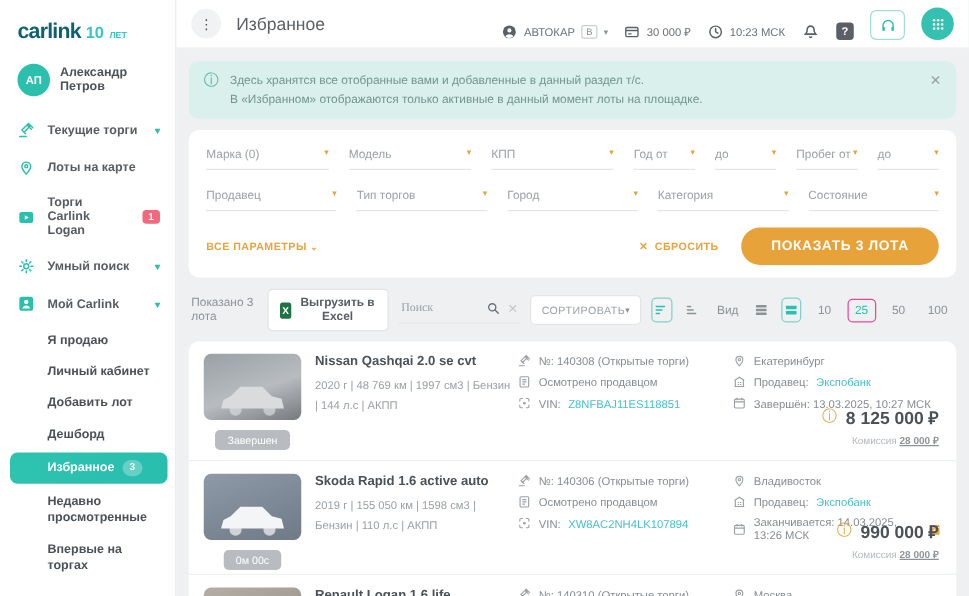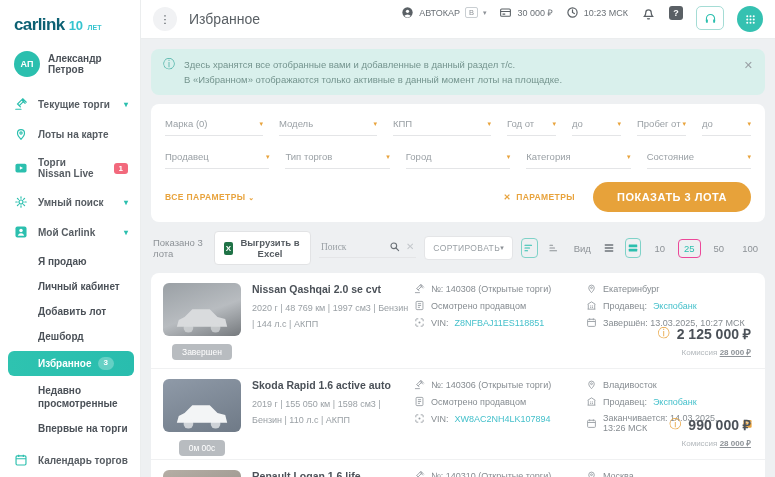--- a/index.html
+++ b/index.html
@@ -24,39 +24,39 @@
   .subnav { margin:2px 0 4px; }
   .sub-item { font-size:10px; font-weight:bold; color:#4b5158; padding:6px 8px 6px 38px; cursor:pointer; line-height:1.3; }
   .sub-item.active { margin:2px 6px 2px 8px; padding:6px 8px 6px 30px; background:linear-gradient(90deg,#2ec3b0,#29bdae); color:#fff; border-radius:6px; display:flex; align-items:center; gap:6px; }
   .badge-count { background:rgba(255,255,255,.28); color:#fff; font-size:8px; padding:1px 6px; border-radius:8px; }
   .i { width:13px; height:13px; }
 
   
   .topbar { position:absolute; left:141px; right:0; top:0; height:39px; background:#fff; border-bottom:1px solid #ebedee; display:flex; align-items:center; padding:0 12px; z-index:2; }
   .kebab { width:24px; height:24px; border-radius:50%; background:#f1f2f4; display:flex; align-items:center; justify-content:center; font-size:11px; color:#4b5158; cursor:pointer; letter-spacing:0; }
   .page-title { font-size:14px; color:#5a6065; margin-left:12px; }
-  .top-right { margin-left:auto; display:flex; align-items:flex-start; gap:13px; font-size:9px; color:#6a7076; }
+  .top-right { margin-left:auto; display:flex; align-items:flex-end; gap:13px; font-size:9px; color:#6a7076; }
   .top-chunk { display:flex; align-items:center; gap:5px; cursor:pointer; }
   .top-ic { width:13px; height:13px; color:#5a6065; display:flex; }
   .top-ic svg { width:13px; height:13px; }
   .acct-badge { border:1px solid #c9ced2; border-radius:2px; font-size:7.5px; padding:0 3px; color:#8d9297; }
   .chev { font-size:7px; color:#8d9297; }
   .help-box { width:14px; height:14px; background:#5a6065; color:#fff; border-radius:3px; font-size:9px; font-weight:bold; display:flex; align-items:center; justify-content:center; cursor:pointer; }
   .hp-box { width:28px; height:24px; border:1px solid #a5dcd5; border-radius:5px; display:flex; align-items:center; justify-content:center; color:#2bbfae; cursor:pointer; }
   .grid-btn { width:26px; height:26px; border-radius:50%; background:#35c1b1; display:flex; align-items:center; justify-content:center; color:#fff; cursor:pointer; }
 
   
   .content { position:absolute; left:141px; right:0; top:39px; bottom:0; padding:10px 10px 0; }
   .banner { background:#d9f0ec; border-radius:8px; padding:8px 12px; display:flex; gap:9px; color:#74948e; font-size:9.5px; line-height:1.6; }
   .banner .ic-info { color:#4fb3a8; font-size:12px; line-height:1.2; }
   .banner-close { margin-left:auto; color:#9aa0a5; font-size:11px; cursor:pointer; align-self:flex-start; }
 
   .filters { background:#fff; border-radius:8px; margin-top:9px; padding:12px 14px 10px; }
   .f-row { display:flex; gap:16px; margin-bottom:13px; }
-  .f-field { border-bottom:1px solid #e4e5e7; color:#9aa0a5; font-size:9.5px; padding:2px 0 6px; display:flex; justify-content:space-between; align-items:center; cursor:pointer; }
+  .f-field { border-bottom:1px solid #e4e5e7; color:#9aa0a5; font-size:9.5px; padding:2px 0 6px; display:flex; justify-content:space-between; cursor:pointer; }
   .fw2 { flex:2; } .fw1 { flex:1; }
   .caret-o { color:#e8a33d; font-size:7px; }
   .f-actions { display:flex; align-items:center; }
   .all-params { color:#e8a33d; font-size:8.5px; font-weight:bold; letter-spacing:.4px; cursor:pointer; }
   .reset { margin-left:auto; color:#e8a33d; font-size:8.5px; font-weight:bold; letter-spacing:.4px; cursor:pointer; display:flex; gap:5px; align-items:center; }
   .show-btn { margin-left:18px; background:#e7a23a; border:none; color:#fff; font-family:inherit; font-size:11px; font-weight:bold; letter-spacing:.5px; padding:9px 24px; border-radius:16px; cursor:pointer; }
 
   .toolbar { display:flex; align-items:center; margin:9px 2px 0; font-size:9.5px; color:#8d9297; gap:8px; }
   .excel-btn { display:flex; align-items:center; gap:6px; background:#fff; border:1px solid #e2e3e5; border-radius:4px; padding:5px 9px; font-size:9.5px; font-weight:bold; color:#565c62; cursor:pointer; }
   .excel-ic { width:13px; height:13px; background:#1f7246; color:#fff; border-radius:2px; font-size:8px; font-weight:bold; display:flex; align-items:center; justify-content:center; }
@@ -280,21 +280,21 @@
           </svg>
         </span>
       <span>Лоты на карте</span>
     </div>
     <div class="nav-item">
       <span class="nav-ico">
           <svg>
             <use href="#ic-play"></use>
           </svg>
         </span>
-      <span>Торги Nissan Live</span>
+      <span>Торги Carlink Logan</span>
       <span class="badge-red">1</span>
     </div>
     <div class="nav-item">
       <span class="nav-ico">
           <svg>
             <use href="#ic-sun"></use>
           </svg>
         </span>
       <span>Умный поиск</span>
       <span class="caret">▾</span>
@@ -312,21 +312,21 @@
     <div class="subnav">
       <div class="sub-item">Я продаю</div>
       <div class="sub-item">Личный кабинет</div>
       <div class="sub-item">Добавить лот</div>
       <div class="sub-item">Дешборд</div>
       <div class="sub-item active">
         <span>Избранное</span>
         <span class="badge-count">3</span>
       </div>
       <div class="sub-item" style="width:118px">Недавно просмотренные</div>
-      <div class="sub-item">Впервые на торги</div>
+      <div class="sub-item">Впервые на торгах</div>
     </div>
 
     <div class="nav-item">
       <span class="nav-ico">
           <svg>
             <use href="#ic-cal"></use>
           </svg>
         </span>
       <span>Календарь торгов</span>
     </div>
@@ -443,21 +443,21 @@
           </div>
         <div class="f-field fw1">
             <span>Состояние</span>
             <span class="caret-o">▾</span>
           </div>
       </div>
       <div class="f-actions">
         <span class="all-params"><span>ВСЕ ПАРАМЕТРЫ</span> <span class="chev" style="color:#e8a33d">⌄</span></span>
         <span class="reset">
             <span>✕</span>
-            <span>ПАРАМЕТРЫ</span>
+            <span>СБРОСИТЬ</span>
           </span>
         <button class="show-btn">ПОКАЗАТЬ 3 ЛОТА</button>
       </div>
     </div>
 
     <div class="toolbar">
       <span>Показано 3 лота</span>
       <button class="excel-btn">
         <span class="excel-ic">X</span>
         <span>Выгрузить в Excel</span>
@@ -569,21 +569,21 @@
                 <svg>
                   <use href="#ic-cal"></use>
                 </svg>
               </span>
               <span>Завершён: 13.03.2025, 10:27 МСК</span>
             </div>
         </div>
         <div class="price-block">
           <div class="price-main">
               <span class="info-o">ⓘ</span>
-              <span>2 125 000 ₽</span>
+              <span>8 125 000 ₽</span>
             </div>
           <div class="commission"><span>Комиссия</span> <span class="com-val">28 000 ₽</span></div>
         </div>
       </div>
 
       <div class="lrow" style="height:91px">
         <div class="thumb-wrap">
           <div class="thumb thumb-2">
               <svg>
                 <use href="#ic-car"></use>

